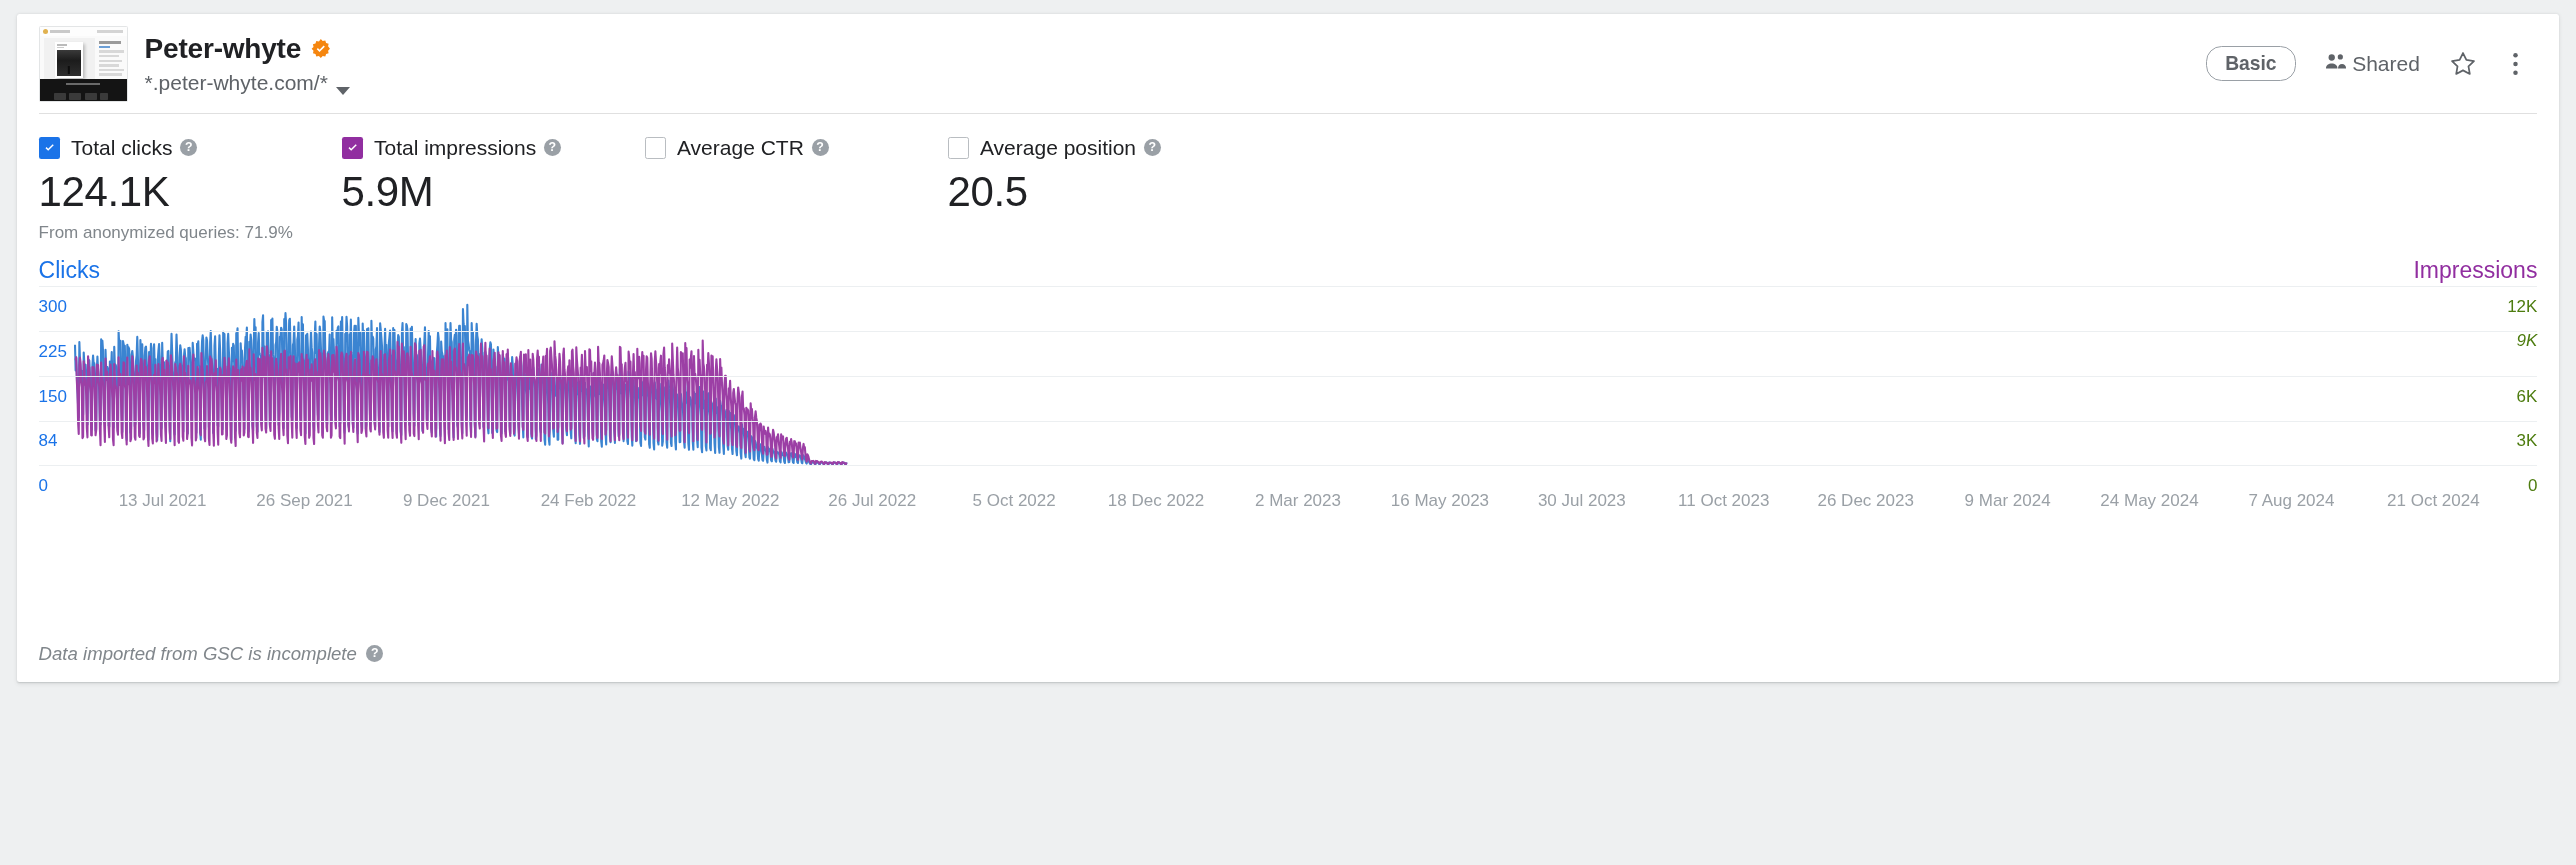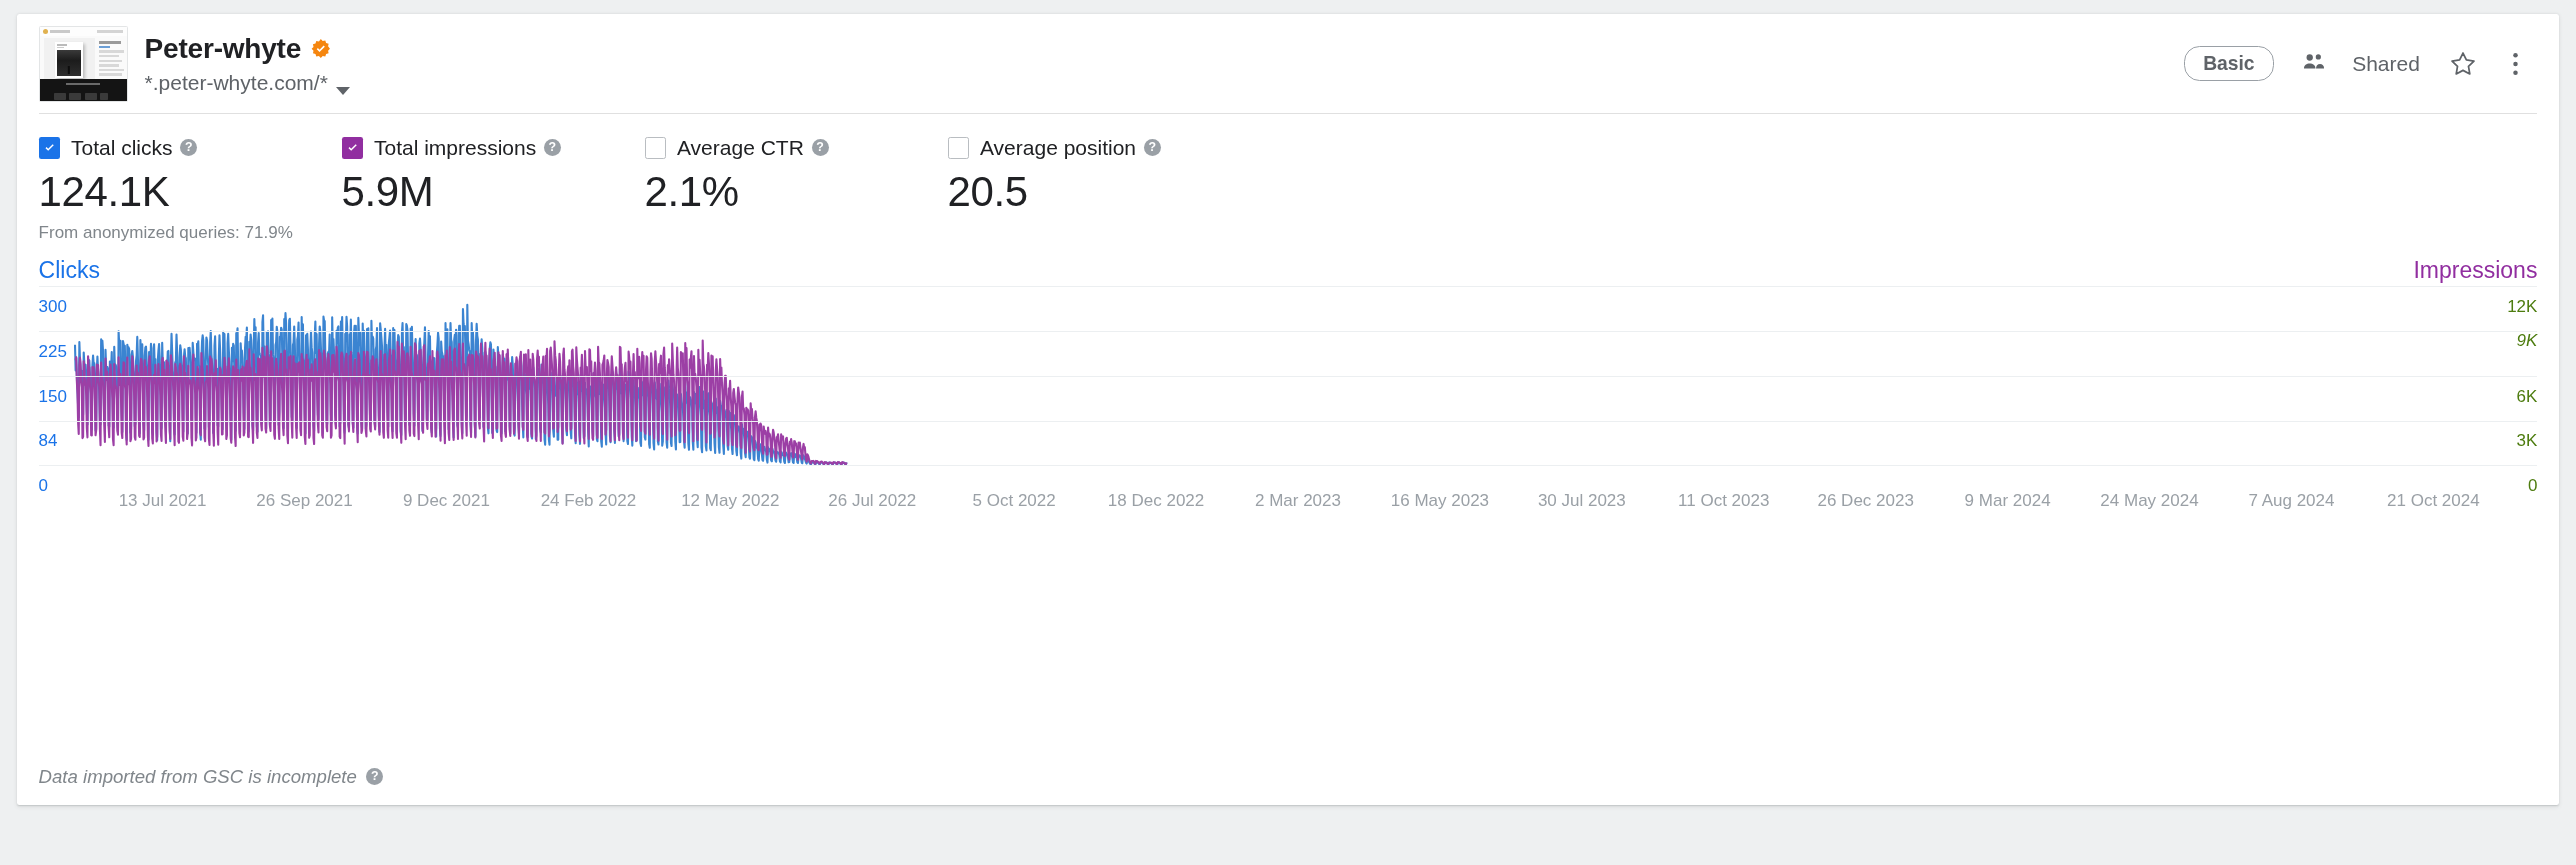--- a/index.html
+++ b/index.html
@@ -13,21 +13,21 @@
     font-family: "Liberation Sans", sans-serif;
     -webkit-font-smoothing: antialiased;
     overflow: hidden;
   }
 
   .page {
     position: absolute;
     left: 17px;
     top: 14px;
     width: 2542px;
-    height: 791px;
+    height: 668px;
     background: #ffffff;
     border-radius: 2.3px;
     box-shadow: 0 0.8px 1.5px rgba(60,64,67,0.18), 0 1.5px 4.6px rgba(60,64,67,0.10);
     overflow: hidden;
   }
 
   
   .header {
     position: relative;
     height: 99px;
@@ -148,21 +148,21 @@
   .pill {
     border: 0.8px solid #9aa0a6;
     border-radius: 15.5px;
     padding: 5.4px 18.6px;
     font-size: 19.3px;
     color: #5f6368;
     font-weight: 600;
     line-height: 21.6px;
   }
   .shared {
-    display:flex; align-items:center; gap:26px;
+    display:flex; align-items:center; gap:4px;
     margin-left: 29px;
     color: #5f6368;
     font-size: 21px;
   }
   .icon-btn {
     margin-left: 26px;
     width: 34px; height: 34px;
     display:flex; align-items:center; justify-content:center;
     color:#5f6368;
   }
@@ -411,21 +411,20 @@
           <div class="help">?</div>
         </div>
         <div class="metric-value">5.9M</div>
       </div>
       <div class="metric">
         <div class="metric-head">
           <div class="cbx off"></div>
           <div class="metric-label">Average CTR</div>
           <div class="help">?</div>
         </div>
-        <div class="metric-value">2.1%</div>
       </div>
       <div class="metric">
         <div class="metric-head">
           <div class="cbx off"></div>
           <div class="metric-label">Average position</div>
           <div class="help">?</div>
         </div>
         <div class="metric-value">20.5</div>
       </div>
     </div>

